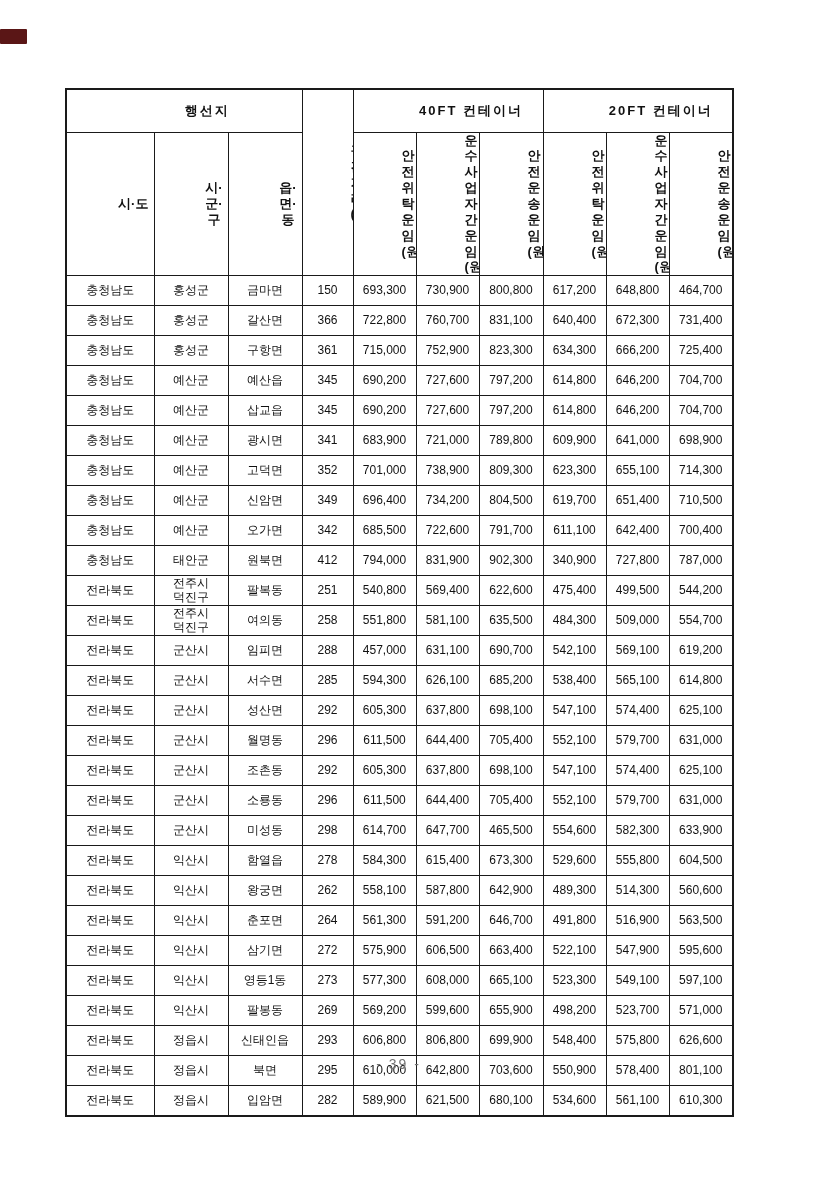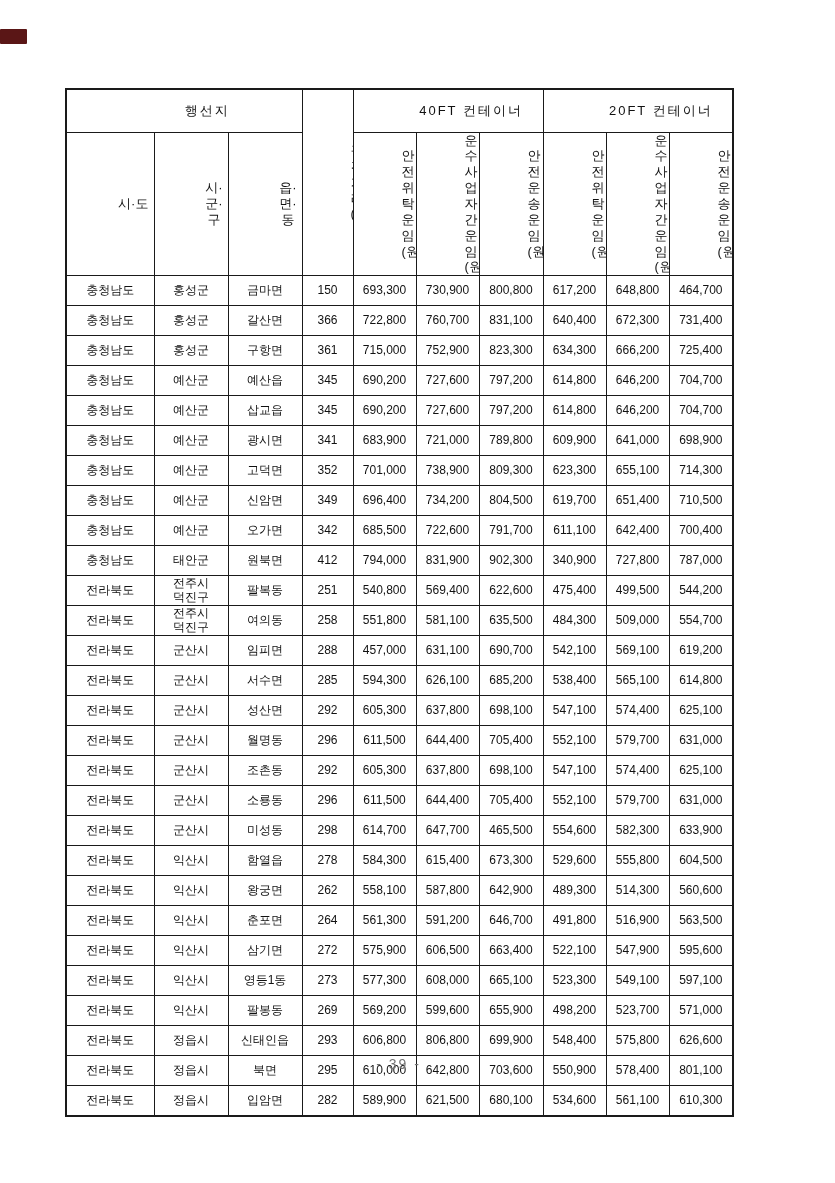--- a/index.html
+++ b/index.html
@@ -35,21 +35,21 @@
     border: 2px solid #1a1a1a;
   }
   table.freight th, table.freight td {
     border: 1px solid #1a1a1a;
     text-align: center;
     vertical-align: middle;
     padding: 0 2px;
     overflow: hidden;
   }
   table.freight th {
-    font-weight: normal;
+    font-weight: bold;
     font-size: 13px;
     line-height: 1.22;
     padding-left: 48px;
   }
   tr.head-row1 { height: 43px; }
   tr.head-row2 { height: 65px; }
   tr.head-row1 th { letter-spacing: 2px; }
   .multiline { white-space: pre-line; letter-spacing: 0.5px; margin-left: 36px; }
   tr.head-row1 th.multiline { letter-spacing: 0.5px; }
   table.freight tbody tr { height: 30px; }

